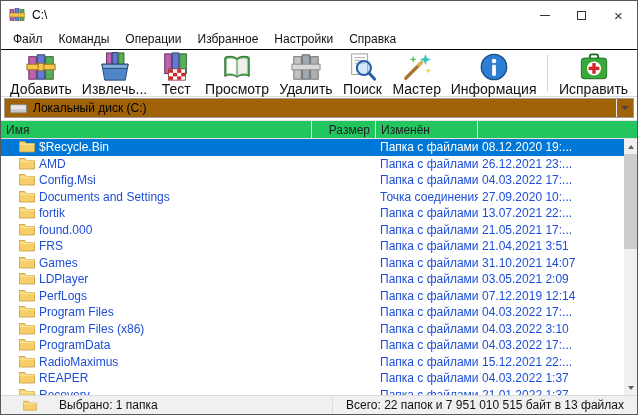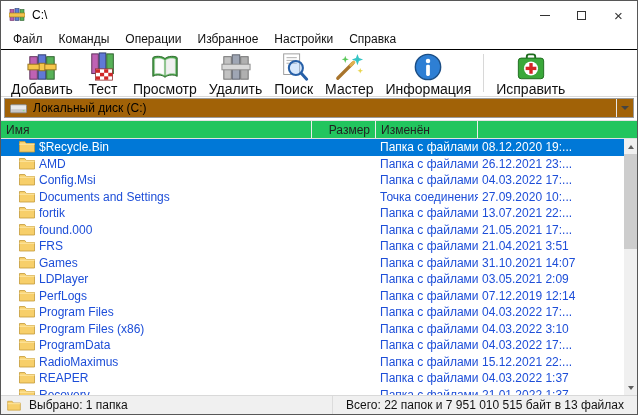--- a/index.html
+++ b/index.html
@@ -67,22 +67,22 @@
   .sb-btn.down { position: absolute; bottom: 0; left: 0; right: 0; }
   .arr-up { width: 0; height: 0; border-left: 3.5px solid transparent;
             border-right: 3.5px solid transparent; border-bottom: 4px solid #606060; }
   .arr-down { width: 0; height: 0; border-left: 3.5px solid transparent;
               border-right: 3.5px solid transparent; border-top: 4px solid #606060; }
   .sb-thumb { position: absolute; top: 15px; left: 0; right: 0; height: 95px; background: #cdcdcd; }
 
   
   .statusbar { flex: 0 0 19px; border-top: 1px solid #d9d9d9; background: #f0f0f0;
                display: flex; align-items: center; font-size: 12px; color: #111; }
-  .status-left { width: 332px; height: 100%; display: flex; align-items: center; gap: 8px;
-                 padding-left: 6px; border-right: 1px solid #dcdcdc; }
+  .status-left { width: 332px; height: 100%; display: flex; align-items: center; gap: 22px;
+                 padding-left: 22px; border-right: 1px solid #dcdcdc; }
   .status-right { flex: 1; text-align: center; white-space: nowrap; overflow: hidden; }
 </style>
 </head>
 <body>
 
 <div class="window">
 
   <div class="titlebar">
     <span class="app-icon">
       <svg viewBox="0 0 16 16" width="16" height="16">
@@ -120,20 +120,30 @@
       <svg viewBox="0 0 32 32">
         <rect x="3" y="5" width="8" height="24" fill="#bf62b4" stroke="#5c2d58"></rect>
         <rect x="12" y="3" width="8" height="26" fill="#6079d6" stroke="#2c3a6e"></rect>
         <rect x="21" y="5" width="8" height="24" fill="#58b158" stroke="#2a5c2a"></rect>
         <rect x="1" y="13" width="30" height="6" fill="#f5c64b" stroke="#96731d"></rect>
         <rect x="13" y="12" width="6" height="8" fill="#f5c64b" stroke="#96731d"></rect>
       </svg>
       <span class="tb-label">Добавить</span>
     </div>
 
+    <div class="tb-btn">
+      <svg viewBox="0 0 32 32">
+        <rect x="7" y="1" width="5.5" height="13" fill="#bf62b4" stroke="#5c2d58"></rect>
+        <rect x="13.5" y="0.5" width="5.5" height="13.5" fill="#6079d6" stroke="#2c3a6e"></rect>
+        <rect x="20" y="1" width="5.5" height="13" fill="#58b158" stroke="#2a5c2a"></rect>
+        <path d="M2 13 L30 13 L27 30 L5 30 Z" fill="#4f86c8" stroke="#27466f"></path>
+        <path d="M2 13 L30 13 L29 17.5 L3 17.5 Z" fill="#82aedd" stroke="#27466f"></path>
+      </svg>
+      <span class="tb-label">Извлечь...</span>
+    </div>
 
     <div class="tb-btn">
       <svg viewBox="0 0 32 32">
         <rect x="4" y="2" width="7" height="21" fill="#bf62b4" stroke="#5c2d58"></rect>
         <rect x="12" y="1" width="7" height="22" fill="#6079d6" stroke="#2c3a6e"></rect>
         <rect x="20" y="2" width="7" height="21" fill="#58b158" stroke="#2a5c2a"></rect>
         <rect x="8" y="18" width="18" height="12" fill="#ffffff" stroke="#8a1f1f" stroke-width="0.8"></rect>
         <rect x="8.4" y="18.4" width="4.4" height="3.8" fill="#cf2727"></rect>
         <rect x="17.2" y="18.4" width="4.4" height="3.8" fill="#cf2727"></rect>
         <rect x="12.8" y="22.2" width="4.4" height="3.8" fill="#cf2727"></rect>

